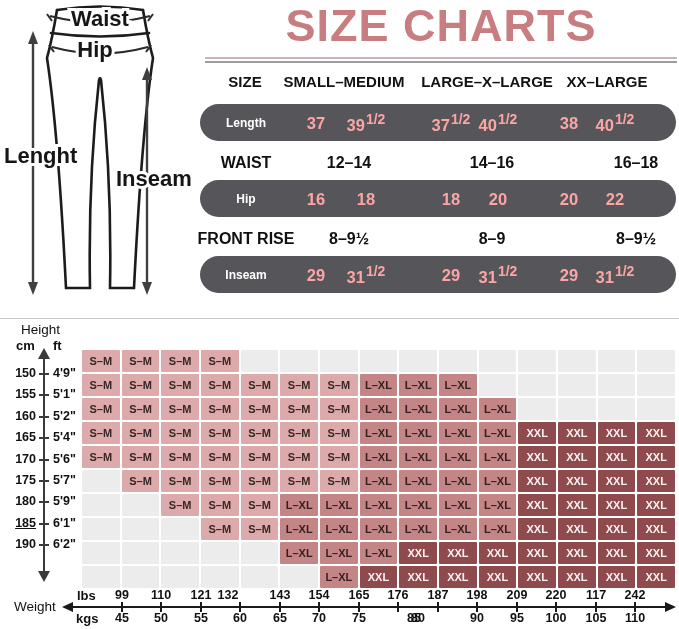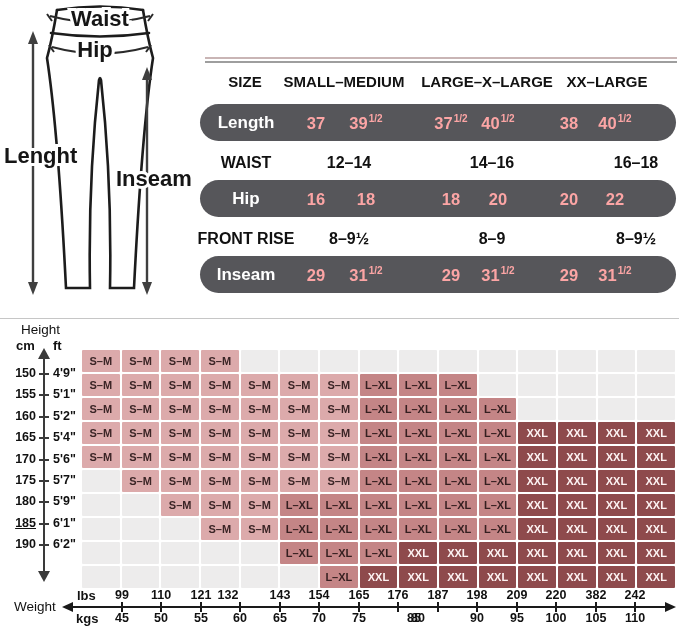--- a/index.html
+++ b/index.html
@@ -10,25 +10,25 @@
   
   #main-title{left:206px;top:0px;width:470px;text-align:center;
     font-size:45px;font-weight:bold;letter-spacing:1px;color:#c87e80;}
   #title-rule{left:205px;top:57px;width:472px;height:2px;
     border-top:2px solid #c9b5b5;border-bottom:2px solid #9e9e9e;}
   .hdr{top:73px;font-size:15px;font-weight:bold;color:#121212;
     transform:translateX(-50%);white-space:nowrap;}
   .trow{left:200px;width:476px;height:37px;position:absolute;}
   .trow.pill{background:#56565a;border-radius:19px;}
   .rlabel,.val{position:absolute;top:50%;transform:translate(-50%,-50%);white-space:nowrap;}
-  .pill .rlabel{color:#fff;font-weight:bold;font-size:17px;}
+  .pill .rlabel{color:#fff;font-weight:bold;font-size:12px;}
   .plain .rlabel{color:#111;font-weight:bold;font-size:16px;}
   .pill .val{color:#fca5a5;font-weight:bold;font-size:16.5px;}
   .plain .val{color:#111;font-weight:bold;font-size:16px;}
-  .val sup{font-size:10px;vertical-align:super;margin-left:1px;}
+  .val sup{font-size:14px;vertical-align:super;margin-left:1px;}
 
   
   #sep{left:0;top:318px;width:679px;border-top:1px solid #c6c6c6;}
 
   
   #grid{left:82px;top:350px;width:593px;height:238px;display:grid;
     grid-template-columns:repeat(15,1fr);grid-auto-rows:1fr;gap:2px;}
   .cell{display:flex;align-items:center;justify-content:center;
     font-size:11px;font-weight:bold;border-radius:1px;}
   .cell.s{background:#dcaaab;color:#3b2526;}
@@ -82,20 +82,21 @@
       <line x1="147" y1="76" x2="147" y2="286" stroke="#3f3f3f" stroke-width="2.4"></line>
       <polygon points="142,80 152,80 147,67" fill="#3f3f3f"></polygon>
       <polygon points="142,282 152,282 147,295" fill="#3f3f3f"></polygon>
     </g>
     <text class="dtext" x="100" y="26" text-anchor="middle">Waist</text>
     <text class="dtext" x="95" y="57" text-anchor="middle">Hip</text>
     <text class="dtext" x="4" y="163">Lenght</text>
     <text class="dtext" x="116" y="186">Inseam</text>
   </svg>
 
+  <div class="abs" id="main-title">SIZE CHARTS</div>
   <div class="abs" id="title-rule"></div>
 
   <span class="abs hdr" style="left:245px">SIZE</span>
   <span class="abs hdr" style="left:344px">SMALL–MEDIUM</span>
   <span class="abs hdr" style="left:487px">LARGE–X–LARGE</span>
   <span class="abs hdr" style="left:607px">XX–LARGE</span>
 
   <div id="table-rows">
       <div class="trow pill" style="top: 104px;">
         <div class="rlabel" style="left: 46px;">Length</div>
@@ -366,20 +367,20 @@
       <div class="wtick" style="left: 476px; top: 602px;"></div>
       <div class="ticklabel lbslabel" style="left: 477px; top: 588px;">198</div>
       <div class="ticklabel kgslabel" style="left: 477px; top: 611px;">90</div>
       <div class="wtick" style="left: 516px; top: 602px;"></div>
       <div class="ticklabel lbslabel" style="left: 517px; top: 588px;">209</div>
       <div class="ticklabel kgslabel" style="left: 517px; top: 611px;">95</div>
       <div class="wtick" style="left: 555px; top: 602px;"></div>
       <div class="ticklabel lbslabel" style="left: 556px; top: 588px;">220</div>
       <div class="ticklabel kgslabel" style="left: 556px; top: 611px;">100</div>
       <div class="wtick" style="left: 595px; top: 602px;"></div>
-      <div class="ticklabel lbslabel" style="left: 596px; top: 588px;">382</div>
+      <div class="ticklabel lbslabel" style="left: 596px; top: 588px;">117</div>
       <div class="ticklabel kgslabel" style="left: 596px; top: 611px;">105</div>
       <div class="wtick" style="left: 634px; top: 602px;"></div>
       <div class="ticklabel lbslabel" style="left: 635px; top: 588px;">242</div>
       <div class="ticklabel kgslabel" style="left: 635px; top: 611px;">110</div>
     </div>
 
 </div>
 
 </body></html>

